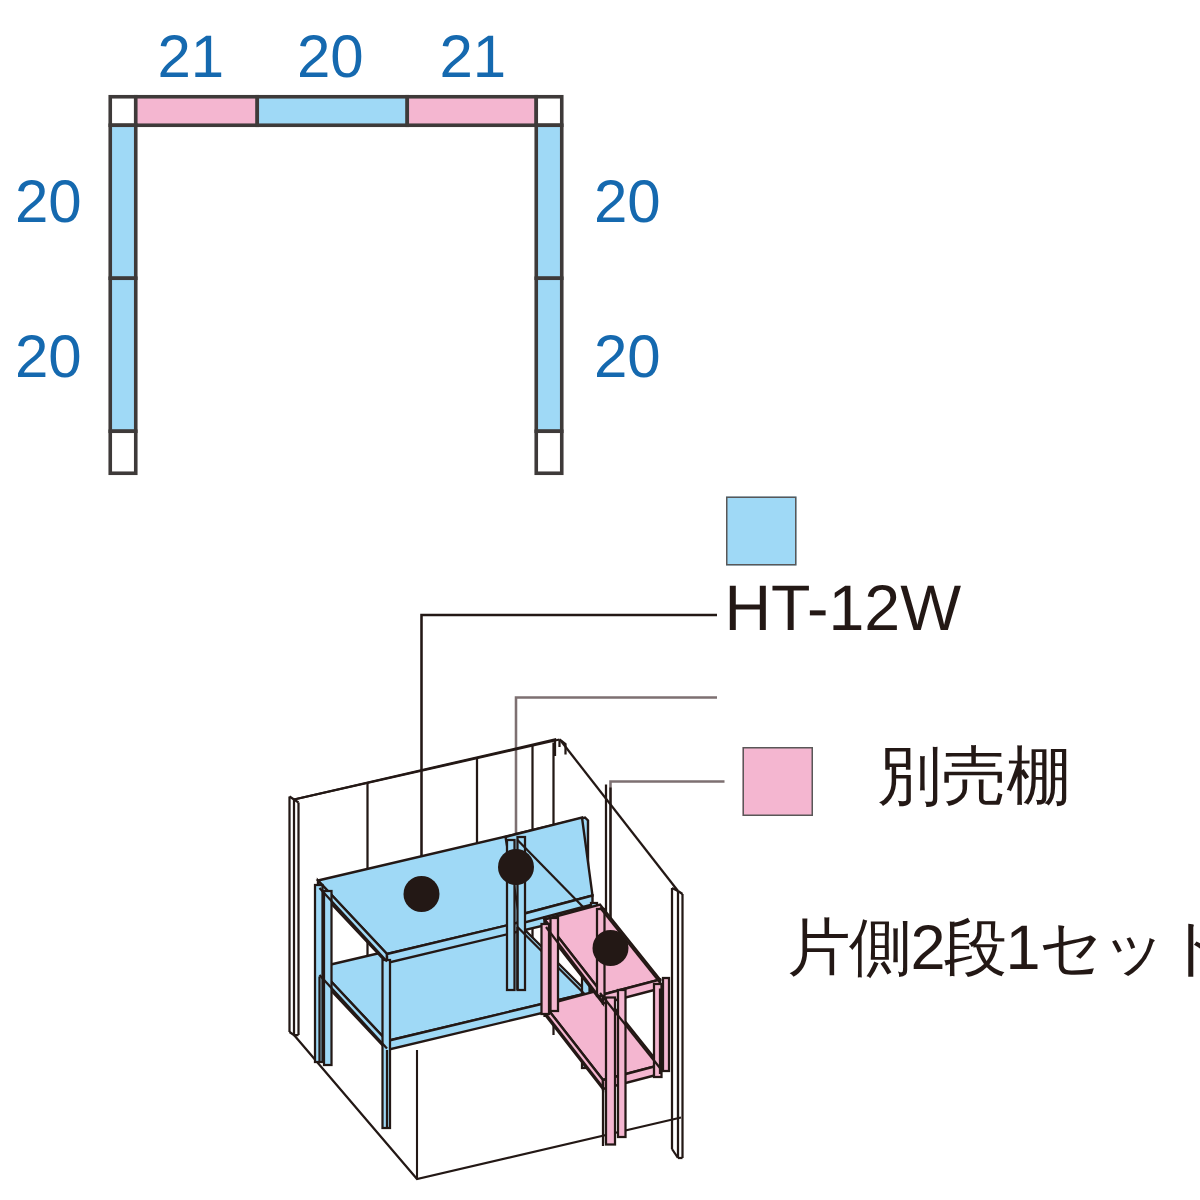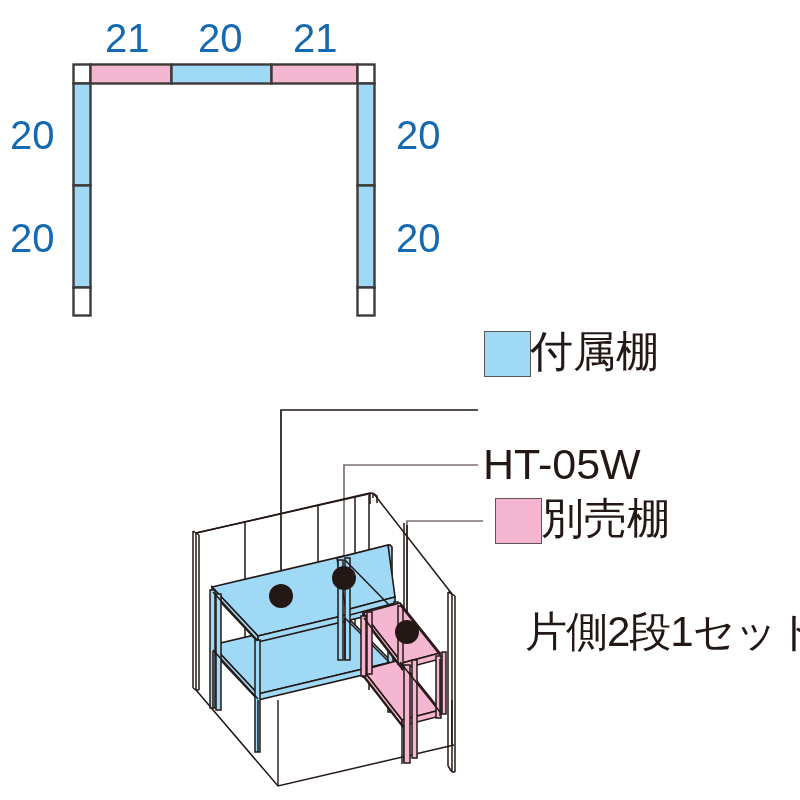--- a/index.html
+++ b/index.html
@@ -49,21 +49,21 @@
     position: absolute;
     color: #231815;
     font-size: 43px;
     line-height: 43px;
     white-space: nowrap;
     font-family: "Liberation Sans", "DejaVu Sans", sans-serif;
   }
   .lt-1 { left: 530px; top: 330px; }
   .lt-2 { left: 483px; top: 385px; }
   .lt-3 { left: 483px; top: 443px; }
-  .lt-4 { left: 541px; top: 497px; }
+  .lt-4 { left: 541px; top: 497px; padding-left: 44px; }
   .lt-5 { left: 483px; top: 553px; }
   .lt-6 { left: 483px; top: 610px; font-size: 42px; letter-spacing: -1px; margin-left: 42px;}
   .lt-7 { left: 483px; top: 665px; }
 
   .swatch {
     position: absolute;
     box-sizing: border-box;
     border: 1.6px solid #595757;
   }
   .swatch-blue {
@@ -122,22 +122,21 @@
 
       <path d="M344,578 L344,465 L478,465" stroke="#7D7071"></path>
 
       <path d="M407,632 L407,521 L483,521" stroke="#7D7071"></path>
     </g>
   </svg>
 
   <div class="swatch swatch-blue"></div>
   <div class="swatch swatch-pink"></div>
 
-  <div class="legend-text lt-1">付属棚</div>
-  <div class="legend-text lt-3">HT-05W</div>
+  <div class="legend-text lt-2">HT-12W</div>
   <div class="legend-text lt-4">別売棚</div>
   <div class="legend-text lt-6">片側2段1セット</div>
 
   <svg class="layer" viewBox="0 0 800 800" width="800" height="800">
 
     <g fill="none" stroke="#231815" stroke-width="1.5">
 
       <path d="M196,533 L370,493 L370,504"></path>
       <path d="M196,533 L196,690"></path>
 

